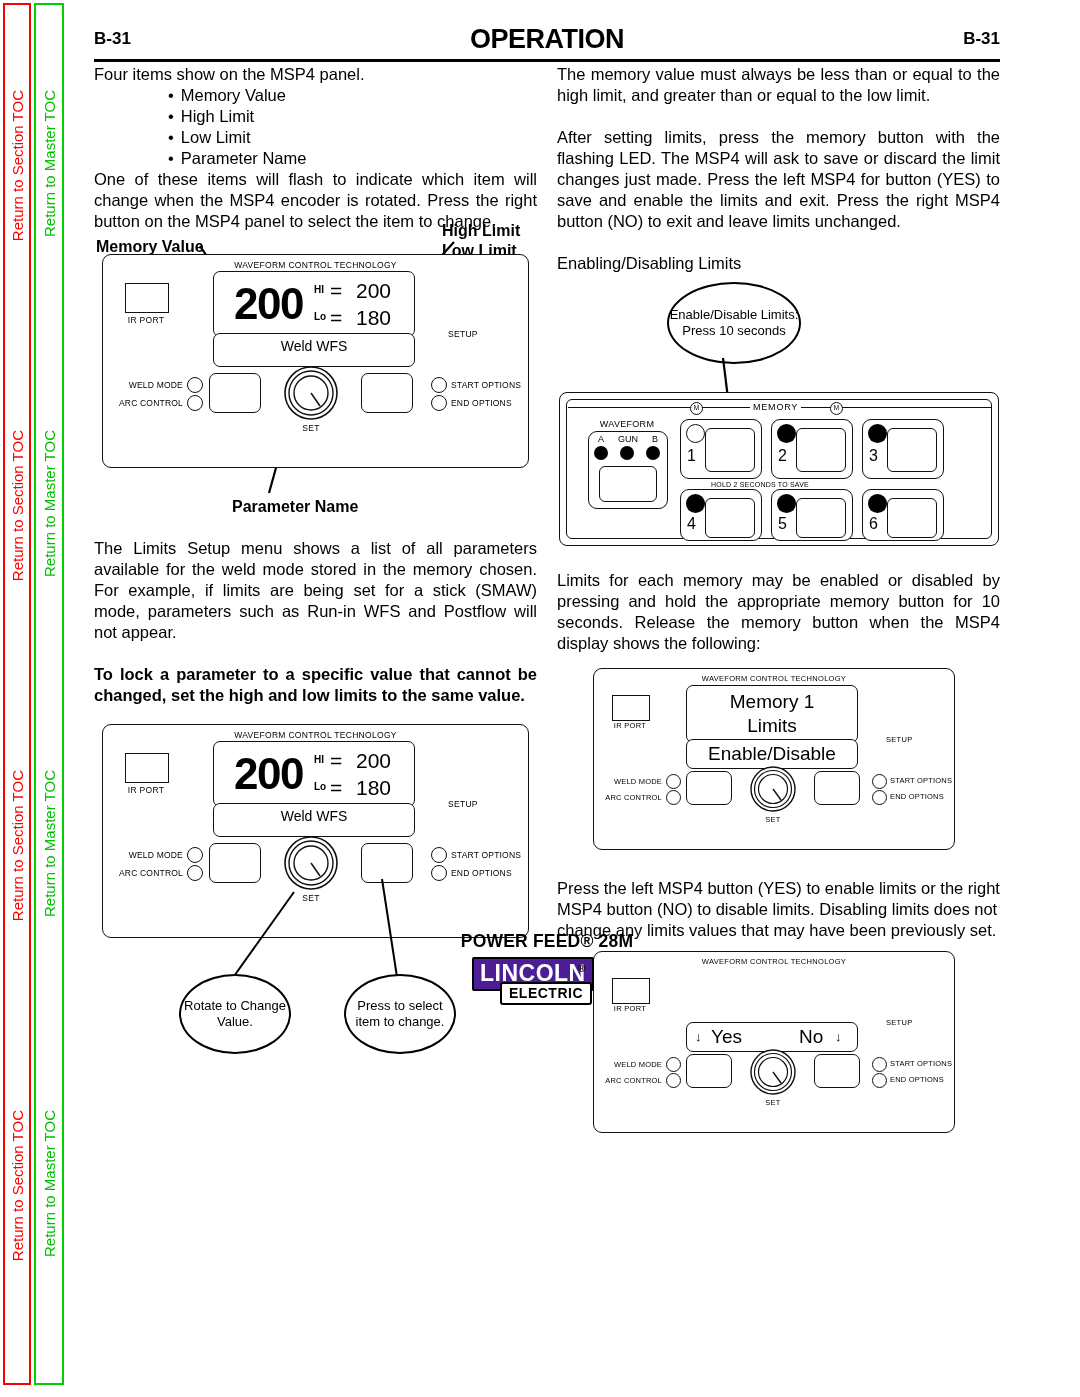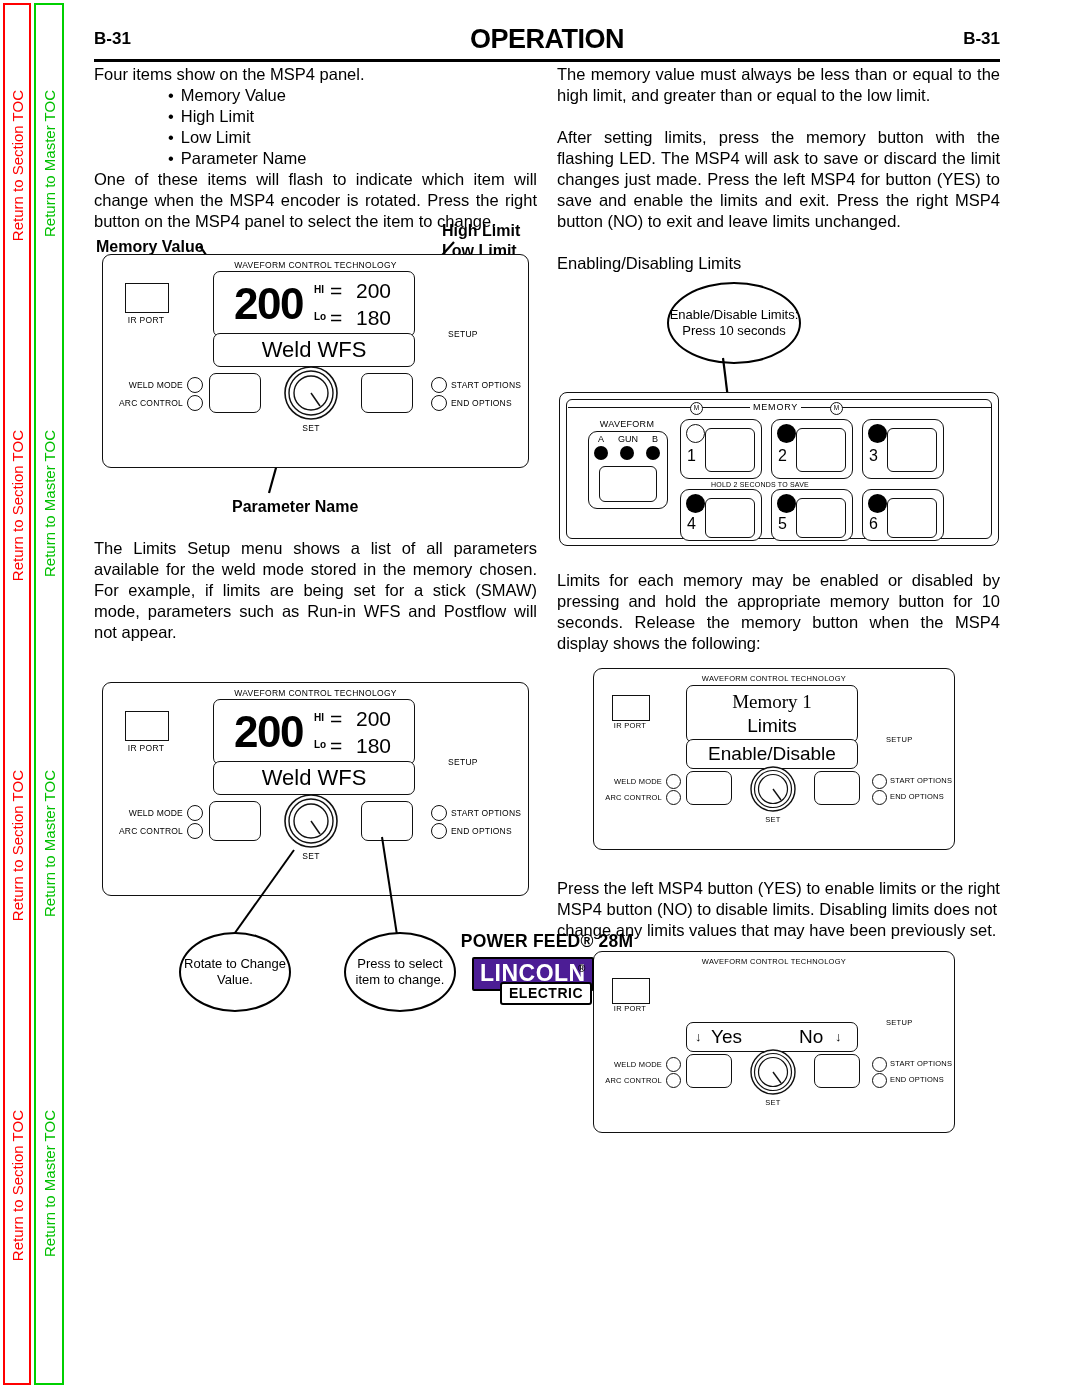--- a/index.html
+++ b/index.html
@@ -77,21 +77,21 @@
   .led{position:absolute;border:1.5px solid #111;border-radius:50%;background:#fff;}
   .sqbtn{position:absolute;border:1.5px solid #111;border-radius:7px;background:#fff;}
   .knob{position:absolute;}
   .setlbl{position:absolute;font-size:8.5px;text-align:center;letter-spacing:.3px;}
   .optlbl{position:absolute;font-size:8.5px;letter-spacing:.2px;}
 
   
   .bignum{position:absolute;font-size:44px;font-weight:bold;letter-spacing:-1.5px;line-height:1;}
   .hilo{position:absolute;font-size:10px;font-weight:bold;}
   .eqv{position:absolute;font-size:21px;line-height:1;}
-  .scrtext{position:absolute;left:0;right:0;text-align:center;font-size:22px;line-height:1;}
+  .scrtext{position:absolute;left:0;right:0;text-align:center;font-size:14px;line-height:1;}
   .scrtext.sm{font-size:19px;}
 
   
   .bubble{
     position:absolute;border:2.2px solid #000;border-radius:50%;background:#fff;
     display:flex;align-items:center;justify-content:center;text-align:center;
     font-size:13px;line-height:16px;
   }
 
   
@@ -235,20 +235,21 @@
 
         <div class="led" style="left:328px;top:122px;width:14px;height:14px;"></div>
         <span class="optlbl" style="left:348px;top:125px;">START OPTIONS</span>
         <div class="led" style="left:328px;top:140px;width:14px;height:14px;"></div>
         <span class="optlbl" style="left:348px;top:143px;">END OPTIONS</span>
       </div>
     </div>
 
     <p class="body" style="margin-top:2px;">The Limits Setup menu shows a list of all parameters available for the weld mode stored in the memory chosen.  For example, if limits are being set for a stick (SMAW) mode, parameters such as Run-in WFS and Postflow will not appear.</p>
     <div class="gap"></div>
+    <p class="body bold">To lock a parameter to a specific value that cannot be changed, set the high and low limits to the same value.</p>
 
     <div style="position:relative;height:330px;margin-top:18px;">
 
       <div class="msp4" style="left:8px;top:0px;width:425px;height:212px;">
         <span class="wct" style="top:5px;">WAVEFORM CONTROL TECHNOLOGY</span>
 
         <div class="irport" style="left:22px;top:28px;width:42px;height:28px;"></div>
         <span class="irlabel" style="left:12px;top:60px;width:62px;">IR PORT</span>
 
         <div class="scr" style="left:110px;top:16px;width:200px;height:64px;">
@@ -379,21 +380,21 @@
     <p class="body">Limits for each memory may be enabled or disabled by pressing and hold the appropriate memory button for 10 seconds.  Release the memory button when the MSP4 display shows the following:</p>
 
     <div style="position:relative;height:210px;margin-top:14px;">
       <div class="msp4" style="left:36px;top:0;width:360px;height:180px;">
         <span class="wct" style="top:5px;font-size:7.5px;">WAVEFORM CONTROL TECHNOLOGY</span>
 
         <div class="irport" style="left:18px;top:26px;width:36px;height:24px;"></div>
         <span class="irlabel" style="left:8px;top:52px;width:56px;font-size:7.5px;">IR PORT</span>
 
         <div class="scr" style="left:92px;top:16px;width:170px;height:56px;">
-          <span class="scrtext sm" style="top:6px;font-family:Liberation Serif, serif;">Memory  1</span>
+          <span class="scrtext sm" style="top:6px;">Memory  1</span>
           <span class="scrtext sm" style="top:30px;">Limits</span>
         </div>
         <div class="scr" style="left:92px;top:70px;width:170px;height:28px;">
           <span class="scrtext sm" style="top:4px;">Enable/Disable</span>
         </div>
 
         <span class="setup" style="left:292px;top:66px;font-size:7.5px;">SETUP</span>
 
         <span class="sml" style="left:4px;top:108px;width:64px;font-size:7.5px;">WELD MODE</span>
         <div class="led" style="left:72px;top:105px;width:13px;height:13px;"></div>

